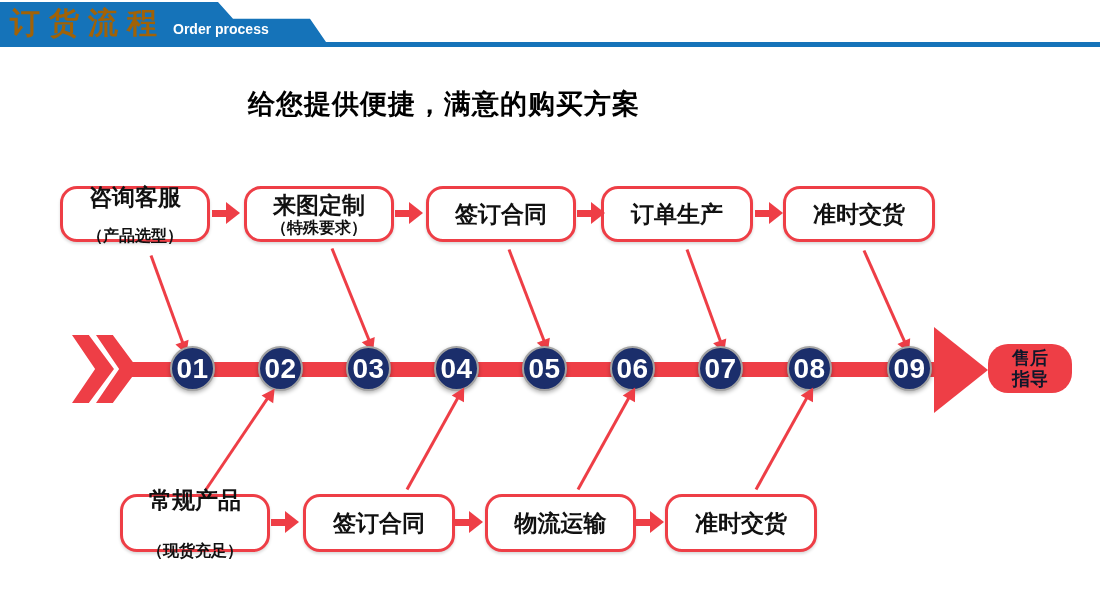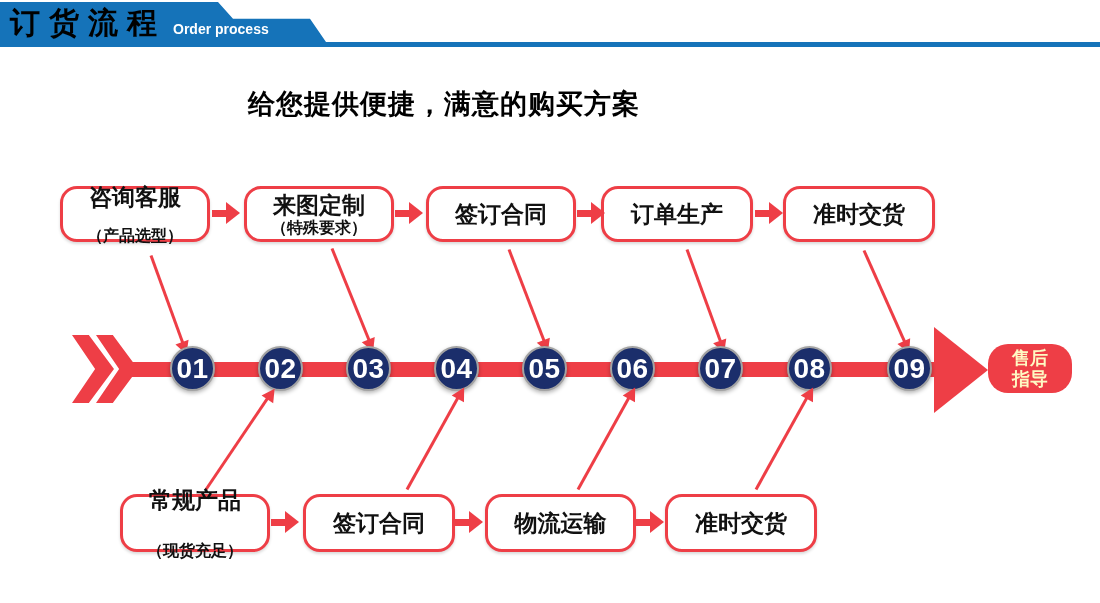--- a/index.html
+++ b/index.html
@@ -12,21 +12,21 @@
   body { font-family:"Liberation Sans","DejaVu Sans",sans-serif; }
   .stage { position:relative; width:1100px; height:603px; background:#fff; overflow:hidden; }
 
   
   .banner {
     position:absolute; left:0; top:2px; width:1100px; height:45px;
     background:var(--blue);
     clip-path: polygon(0 0, 218px 0, 233px 37%, 310px 37%, 326px 89%, 100% 89%, 100% 100%, 0 100%);
   }
   .brand-cn {
-    position:absolute; left:10px; top:3px; color:#000000;
+    position:absolute; left:10px; top:3px; color:#a16207;
     font-size:30px; font-weight:bold; letter-spacing:9px; white-space:nowrap;
   }
   .brand-en {
     position:absolute; left:173px; top:21px; color:#fff;
     font-size:14px; font-weight:bold; white-space:nowrap;
   }
 
   
   .page-title {
     position:absolute; left:0; top:86px; width:888px; text-align:center;
@@ -107,21 +107,21 @@
     color:#fff; font-size:28px; font-weight:bold;
     display:flex; align-items:center; justify-content:center; letter-spacing:0.5px;
   }
   .c1 { left:170px; } .c2 { left:258px; } .c3 { left:346px; }
   .c4 { left:434px; } .c5 { left:522px; } .c6 { left:610px; }
   .c7 { left:698px;text-align:center; } .c8 { left:787px; } .c9 { left:887px; }
 
   
   .after-badge {
     position:absolute; left:988px; top:344px; width:84px; height:49px;
-    background:var(--red); border-radius:20px; color:#fef9c3;
+    background:var(--red); border-radius:20px; color:#0f172a;
     font-size:18px; font-weight:bold; line-height:21px; text-align:center;
     display:flex; flex-direction:column; align-items:center; justify-content:center;
   }
 </style>
 </head>
 <body>
 
 <div class="stage">
 
   <div class="banner"></div>

